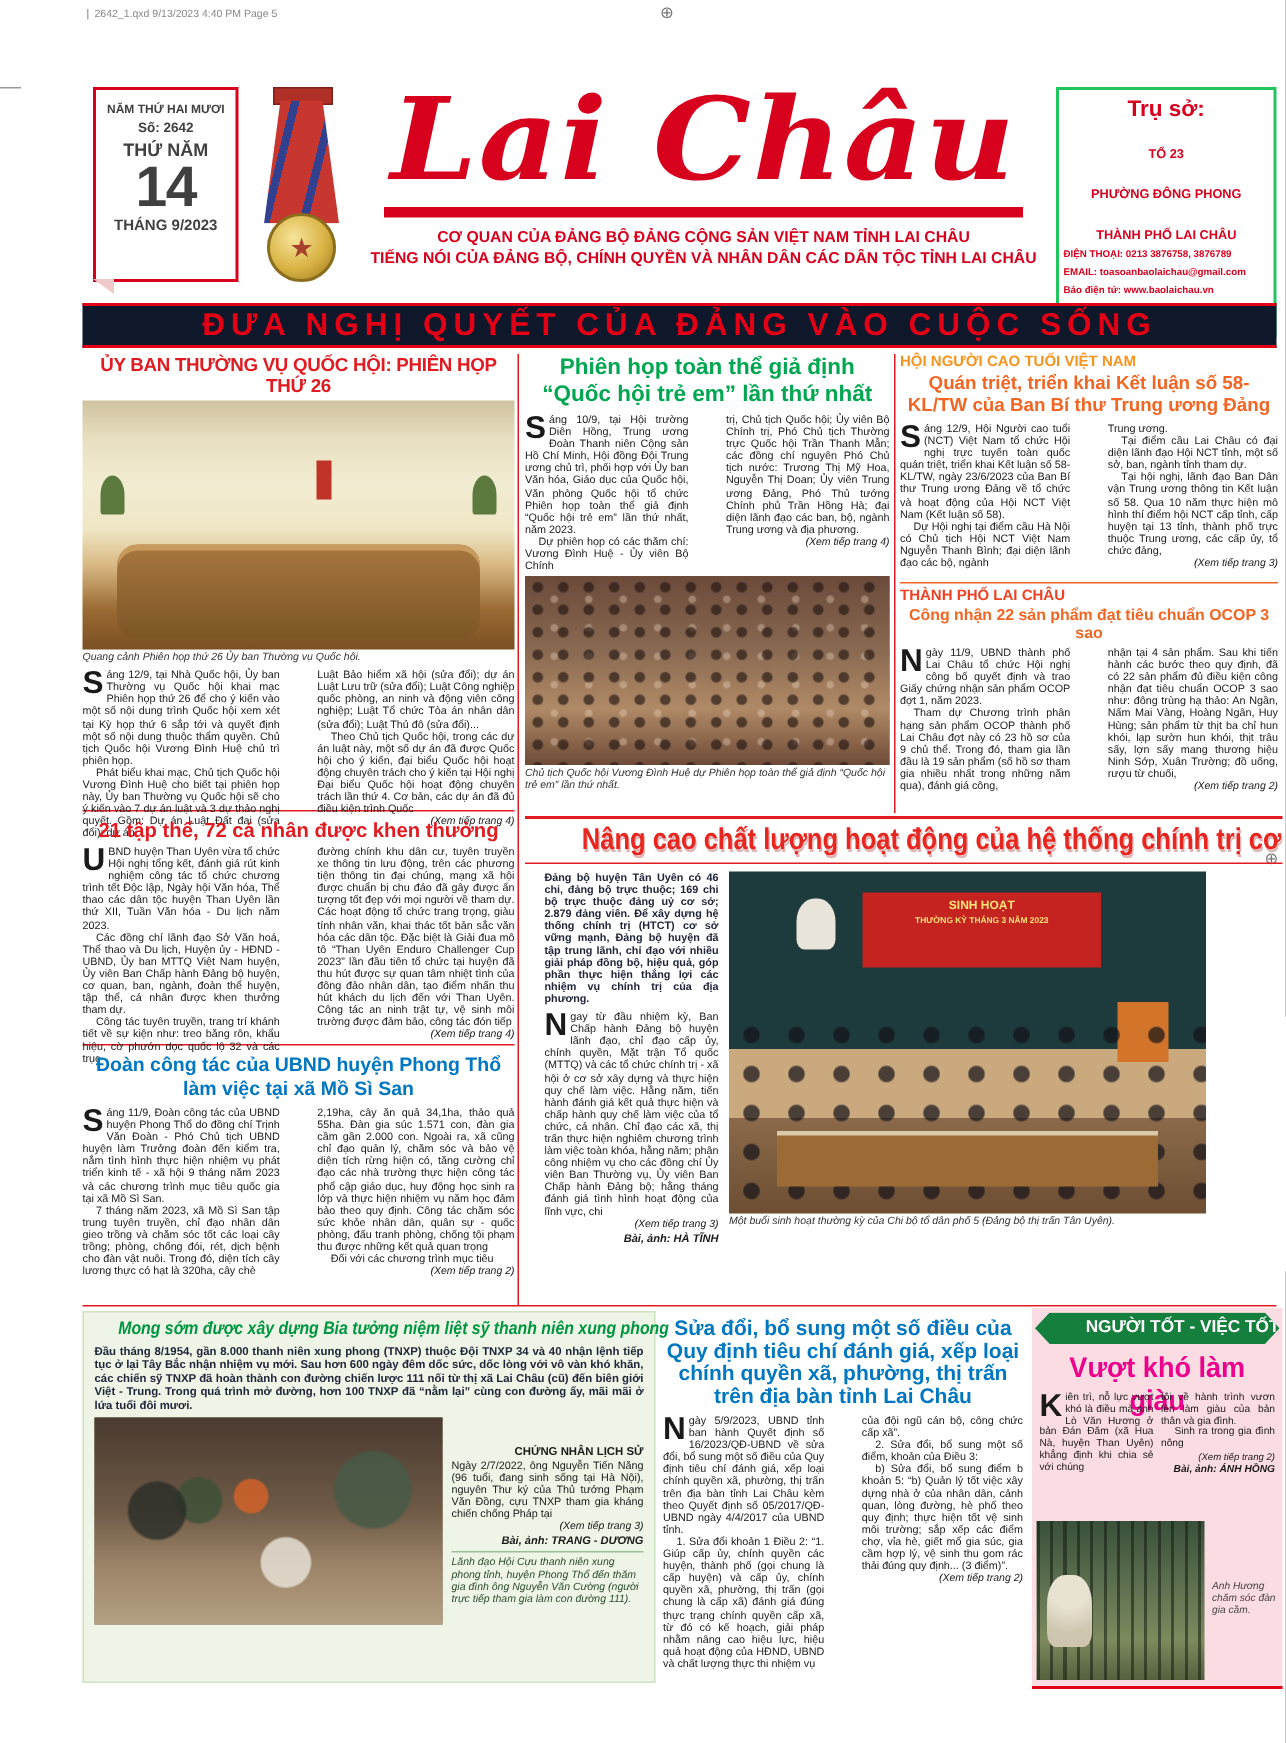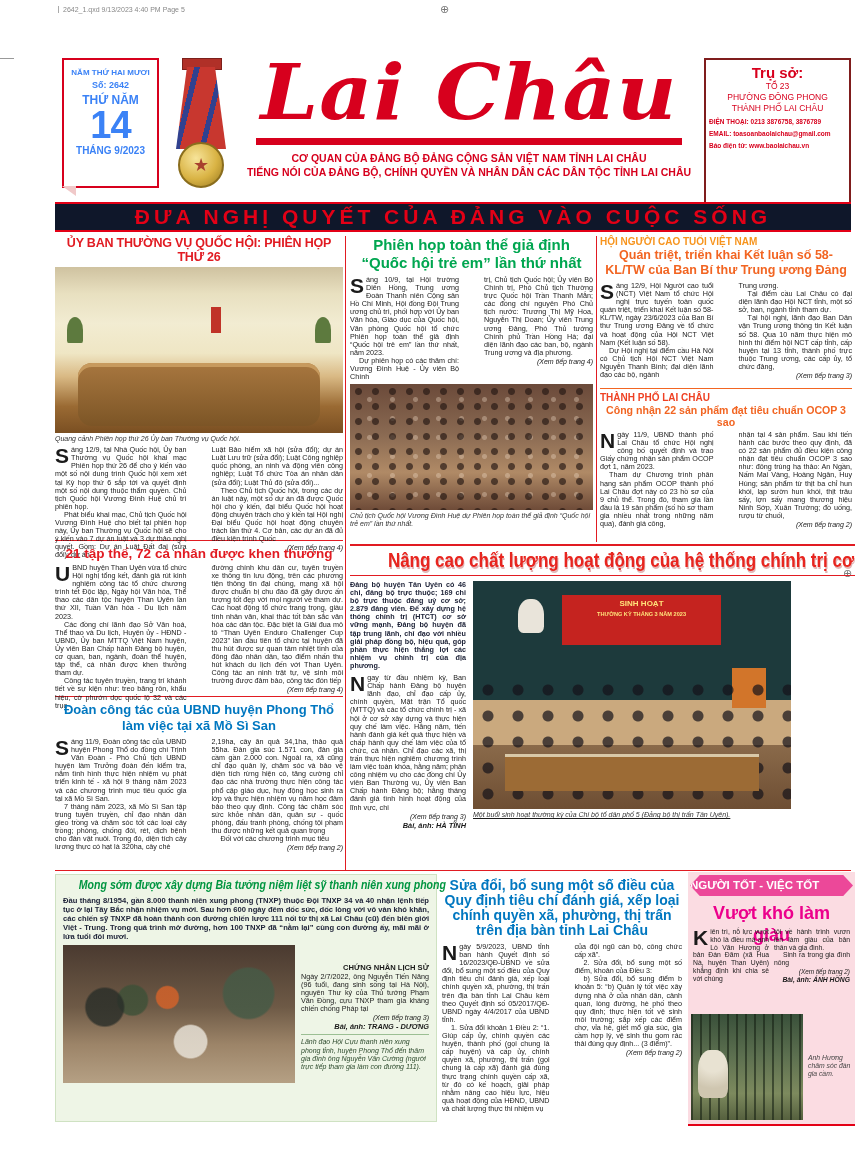--- a/index.html
+++ b/index.html
@@ -6,45 +6,45 @@
   .page{position:relative;width:857px;height:1162px;background:#fff;margin:0 auto;overflow:hidden;
         font-family:"Liberation Sans","DejaVu Sans",sans-serif;color:#1a1a1a;}
   
   .printline{position:absolute;left:58px;top:6px;font-size:7px;color:#888;border-left:1px solid #aaa;padding-left:4px;}
   .regmark{position:absolute;color:#777;font-size:11px;line-height:11px;}
   .regmark.top{left:440px;top:4px;}
   .regmark.right{left:843px;top:568px;}
   .cropdash{position:absolute;left:0;top:58px;width:14px;border-top:1px solid #999;}
   
   .datebox{position:absolute;left:62px;top:58px;width:97px;height:130px;border:2px solid #d7001d;background:#fff;
-           text-align:center;color:#3b82f6;font-weight:bold;padding-top:8px;box-sizing:border-box;}
+           text-align:center;color:#404040;font-weight:bold;padding-top:8px;box-sizing:border-box;}
   .datebox .l1{font-size:8px;}
   .datebox .l2{font-size:9px;margin-top:3px;}
   .datebox .l3{font-size:12px;margin-top:3px;}
   .datebox .day{font-size:38px;line-height:36px;letter-spacing:-1px;}
   .datebox .l5{font-size:10px;margin-top:2px;}
   .datebox .fold{position:absolute;left:-2px;bottom:-10px;width:0;height:0;
                  border-left:14px solid transparent;border-top:10px solid #f0c9c9;}
   .medal{position:absolute;left:168px;top:58px;width:66px;height:136px;}
   .medal .bar{position:absolute;left:14px;top:0;width:38px;height:10px;background:#b03028;border:1px solid #7d1f1a;}
   .medal .ribbon{position:absolute;left:8px;top:9px;width:50px;height:82px;
      background:linear-gradient(104deg,#c8372f 0 26%,#31418f 26% 34%,#c8372f 34% 62%,#31418f 62% 70%,#c8372f 70%);
      clip-path:polygon(22% 0,78% 0,100% 100%,0 100%);}
   .medal .disc{position:absolute;left:10px;top:84px;width:46px;height:46px;border-radius:50%;
      background:radial-gradient(circle at 38% 34%,#f7e49a,#d9b344 55%,#97771f 100%);
      border:2px solid #8a6d1d;box-sizing:border-box;color:#a8402e;font-size:18px;line-height:42px;text-align:center;}
   .mast-title{position:absolute;left:238px;top:50px;width:462px;text-align:center;}
   .mast-title .t{font-family:"DejaVu Serif","Liberation Serif",serif;font-style:italic;font-weight:bold;
                  color:#d7001d;font-size:76px;line-height:86px;letter-spacing:1px;transform:scaleX(1.08);transform-origin:center;}
   .mast-title .bar{height:7px;background:#d7001d;margin:2px 18px 6px 18px;}
   .mast-title .s1,.mast-title .s2{color:#d7001d;font-weight:bold;font-size:10.5px;line-height:14px;}
-  .officebox{position:absolute;left:704px;top:58px;width:147px;height:167px;border:2px solid #7f1d1d;background:#fff;
+  .officebox{position:absolute;left:704px;top:58px;width:147px;height:167px;border:2px solid #22c55e;background:#fff;
              box-sizing:border-box;text-align:center;color:#d7001d;padding-top:4px;}
   .officebox .h{font-size:15px;font-weight:bold;}
-  .officebox .a{font-size:8.5px;font-weight:normal;line-height:11px;}
+  .officebox .a{font-size:8.5px;font-weight:bold;line-height:11px;margin-top:16px;}
   .officebox .b{font-size:6.5px;font-weight:bold;text-align:left;padding:3px 3px 0 3px;line-height:9px;}
   
   .slogan{position:absolute;left:55px;top:202px;width:796px;height:30px;background:#0f172a;
           border-top:2px solid #e30016;border-bottom:2px solid #e30016;box-sizing:border-box;
           text-align:center;color:#e30016;font-weight:800;font-size:21px;line-height:26px;letter-spacing:4px;}
   
   .abs{position:absolute;box-sizing:border-box;}
   .hd{font-weight:800;text-align:center;}
   .hd.red{color:#e11b22;}
   .hd.green{color:#00a650;}
@@ -96,22 +96,22 @@
   
   .bighead{color:#e8251f;font-weight:800;font-size:20px;white-space:nowrap;text-align:center;
            transform:scaleX(.85);transform-origin:center;text-shadow:1px 2px 0 rgba(160,10,10,.3);}
   
   .greenpanel{position:absolute;left:55px;top:874px;width:380px;height:246px;background:#eef5e6;border:1px solid #cfe2c2;}
   .greenpanel .gh{color:#009540;font-style:italic;font-weight:800;font-size:12px;white-space:nowrap;
                   transform:scaleX(.88);transform-origin:center;text-align:center;margin-top:3px;}
   .greenpanel .intro{font-size:7.6px;line-height:9px;font-weight:bold;color:#20253a;text-align:justify;padding:4px 7px 2px 7px;}
   .subhead{font-weight:bold;font-size:7.6px;text-align:right;margin-bottom:1px;margin-top:18px;}
   .pinkpanel{position:absolute;left:688px;top:872px;width:167px;height:252px;background:#fbdce2;border-bottom:2px solid #e30016;}
-  .ribbonband{position:absolute;left:2px;top:3px;width:163px;height:21px;background:#ec4899;color:#fff;
-              font-weight:800;font-size:11.5px;line-height:21px;text-align:left;
+  .ribbonband{position:absolute;left:2px;top:3px;width:163px;height:21px;background:#15803d;color:#fff;
+              font-weight:800;font-size:11.5px;line-height:21px;text-align:right;
               clip-path:polygon(0 50%,6% 0,94% 0,100% 50%,94% 100%,6% 100%);}
   .vk-head{position:absolute;left:0;top:30px;width:167px;text-align:center;color:#ec008c;font-weight:800;
            font-size:19px;transform:scaleX(.95);transform-origin:center;}
   .vk-cap{font-size:6.8px;font-style:italic;color:#444;line-height:8px;}
 </style>
 </head>
 <body>
 
 <div class="page">
 
@@ -272,29 +272,29 @@
           </div>
         <div class="cont">(Xem tiếp trang 2)</div>
       </div>
     </div>
   </div>
 
   <div class="abs" style="left:350px;top:544px;width:505px;border-top:2px solid #e11b22;">
     <div class="bighead" style="margin-top:3px;">Nâng cao chất lượng hoạt động của hệ thống chính trị cơ sở</div>
     <div class="rule-red" style="position:static;margin-top:3px;"></div>
     <div style="display:flex;gap:7px;margin-top:5px;">
-      <div style="width:116px;flex:none;">
+      <div style="width:116px;flex:none;margin-left:13px;">
         <div class="body" style="font-weight:bold;color:#20253a;">Đảng bộ huyện Tân Uyên có 46 chi, đảng bộ trực thuộc; 169 chi bộ trực thuộc đảng uỷ cơ sở; 2.879 đảng viên. Để xây dựng hệ thống chính trị (HTCT) cơ sở vững mạnh, Đảng bộ huyện đã tập trung lãnh, chỉ đạo với nhiều giải pháp đồng bộ, hiệu quả, góp phần thực hiện thắng lợi các nhiệm vụ chính trị của địa phương.</div>
         <div class="body drop" style="margin-top:4px;">
             <p>Ngay từ đầu nhiệm kỳ, Ban Chấp hành Đảng bộ huyện lãnh đạo, chỉ đạo cấp ủy, chính quyền, Mặt trận Tổ quốc (MTTQ) và các tổ chức chính trị - xã hội ở cơ sở xây dựng và thực hiện quy chế làm việc. Hằng năm, tiến hành đánh giá kết quả thực hiện và chấp hành quy chế làm việc của tổ chức, cá nhân. Chỉ đạo các xã, thị trấn thực hiện nghiêm chương trình làm việc toàn khóa, hằng năm; phân công nhiệm vụ cho các đồng chí Ủy viên Ban Thường vụ, Ủy viên Ban Chấp hành Đảng bộ; hằng tháng đánh giá tình hình hoạt động của lĩnh vực, chi</p>
           </div>
         <div class="cont">(Xem tiếp trang 3)</div>
         <div class="byline">Bài, ảnh: HÀ TĨNH</div>
       </div>
-      <div style="flex:none;width:288px;text-decoration:underline;">
+      <div style="flex:none;width:288px;">
         <div class="photo ph3" style="position:relative;width:318px;height:228px;">
           <div class="bust"></div>
           <div class="banner">
             <div>SINH HOẠT</div>
             <div style="font-size:5.6px;">THƯỜNG KỲ THÁNG 3 NĂM 2023</div>
           </div>
           <div class="podium"></div>
           <div class="ppl"></div>
           <div class="tbl"></div>
         </div>

